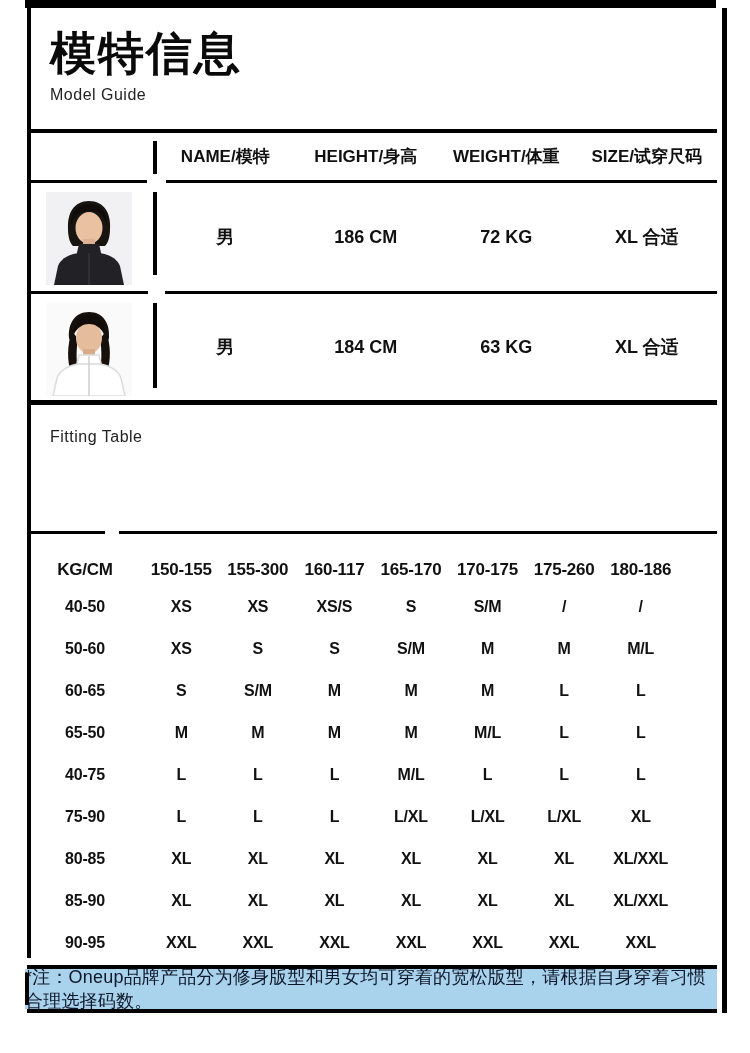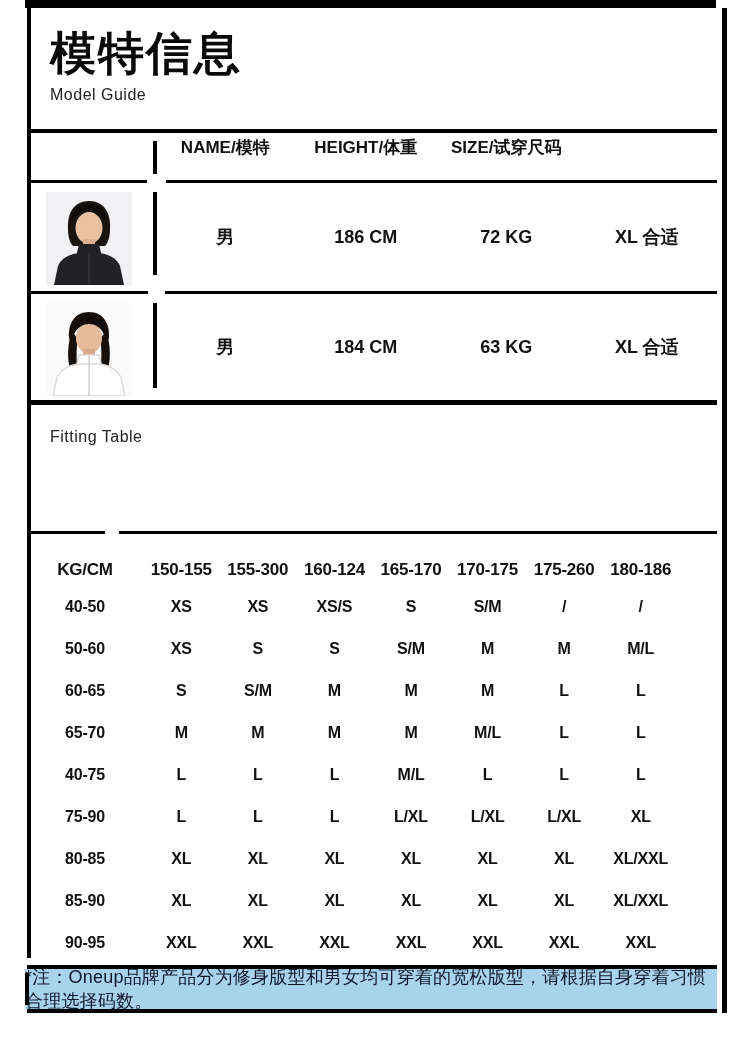--- a/index.html
+++ b/index.html
@@ -27,21 +27,21 @@
   .foot-line-bot{left:27px;top:1009px;width:690px;height:4px;}
 
   
   .title-block{position:absolute;left:50px;}
   .title-block.mg{top:20px;margin-top:8px;}
   .title-block.ft{top:420px;}
   .big-title{font-size:46px;font-weight:700;letter-spacing:2px;line-height:50px;color:#0a0a0a;}
   .sub-title{font-size:16px;font-weight:400;color:#222;margin-top:8px;letter-spacing:0.5px;}
 
   
-  .model-head{position:absolute;left:155px;top:124px;width:562px;height:47px;
+  .model-head{position:absolute;left:155px;top:133px;width:562px;height:47px;
     display:grid;grid-template-columns:repeat(4,1fr);align-items:center;}
   .model-head .hcell{text-align:center;font-size:17px;font-weight:700;}
   .model-cells{position:absolute;left:155px;width:562px;
     display:grid;grid-template-columns:repeat(4,1fr);align-items:center;}
   .model-cells.r1{top:183px;height:108px;}
   .model-cells.r2{top:294px;height:106px;}
   .model-cells .cell{text-align:center;font-size:18px;font-weight:700;}
   .photo{position:absolute;left:46px;width:86px;height:93px;overflow:hidden;}
   .photo.p1{top:192px;}
   .photo.p2{top:303px;}
@@ -70,21 +70,22 @@
 
   <div class="title-block mg">
     <div class="big-title">模特信息</div>
     <div class="sub-title">Model Guide</div>
   </div>
 
   <div class="line hline-a"></div>
 
   <div class="model-head">
     <div class="hcell">NAME/模特</div>
-    <div class="hcell">HEIGHT/体重</div>
+    <div class="hcell">HEIGHT/身高</div>
+    <div class="hcell">WEIGHT/体重</div>
     <div class="hcell">SIZE/试穿尺码</div>
   </div>
   <div class="line vdiv-head"></div>
   <div class="line hline-b1"></div>
   <div class="line hline-b2"></div>
 
   <div class="photo p1">
     <svg viewBox="0 0 86 93" xmlns="http://www.w3.org/2000/svg">
       <rect width="86" height="93" fill="#f1f1f3"></rect>
       <path d="M43 9 C28 9 21 21 22 37 C22 45 24 51 27 54 L59 54 C62 51 64 45 64 37 C65 21 58 9 43 9 Z" fill="#181410"></path>
@@ -135,21 +136,21 @@
   </div>
 
   <div class="line hline-d1"></div>
   <div class="line hline-d2"></div>
 
   <div class="fit-table">
     <div class="fit-row fhead">
       <div class="fcell">KG/CM</div>
       <div class="fcell">150-155</div>
       <div class="fcell">155-300</div>
-      <div class="fcell">160-124</div>
+      <div class="fcell">160-117</div>
       <div class="fcell">165-170</div>
       <div class="fcell">170-175</div>
       <div class="fcell">175-260</div>
       <div class="fcell">180-186</div>
     </div>
     <div class="fit-row">
       <div class="fcell">40-50</div>
       <div class="fcell">XS</div>
       <div class="fcell">XS</div>
       <div class="fcell">XS/S</div>
@@ -172,21 +173,21 @@
       <div class="fcell">60-65</div>
       <div class="fcell">S</div>
       <div class="fcell">S/M</div>
       <div class="fcell">M</div>
       <div class="fcell">M</div>
       <div class="fcell">M</div>
       <div class="fcell">L</div>
       <div class="fcell">L</div>
     </div>
     <div class="fit-row">
-      <div class="fcell">65-70</div>
+      <div class="fcell">65-50</div>
       <div class="fcell">M</div>
       <div class="fcell">M</div>
       <div class="fcell">M</div>
       <div class="fcell">M</div>
       <div class="fcell">M/L</div>
       <div class="fcell">L</div>
       <div class="fcell">L</div>
     </div>
     <div class="fit-row">
       <div class="fcell">40-75</div>

